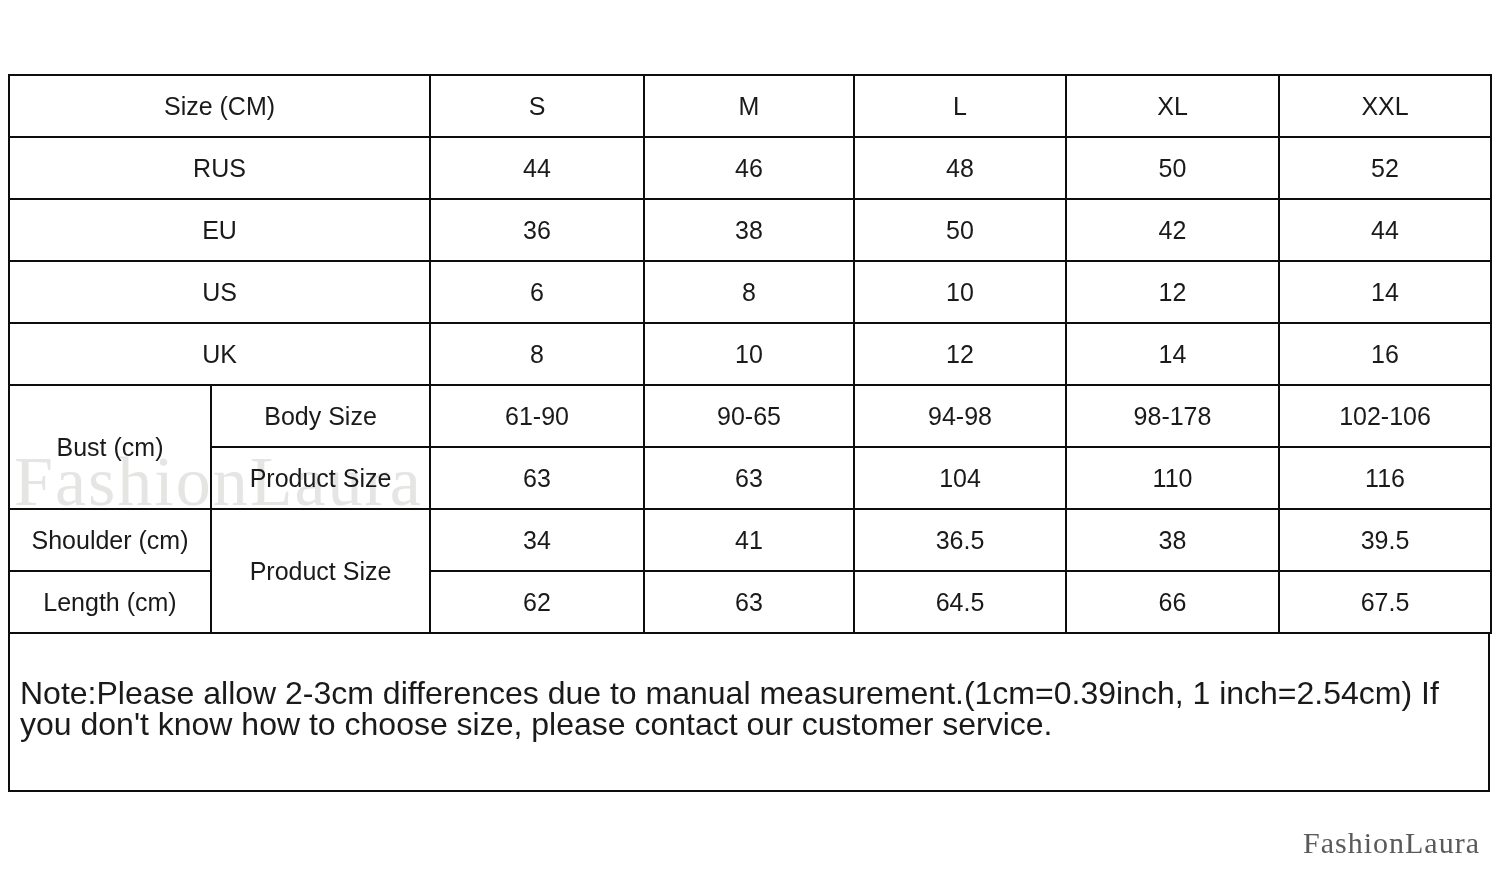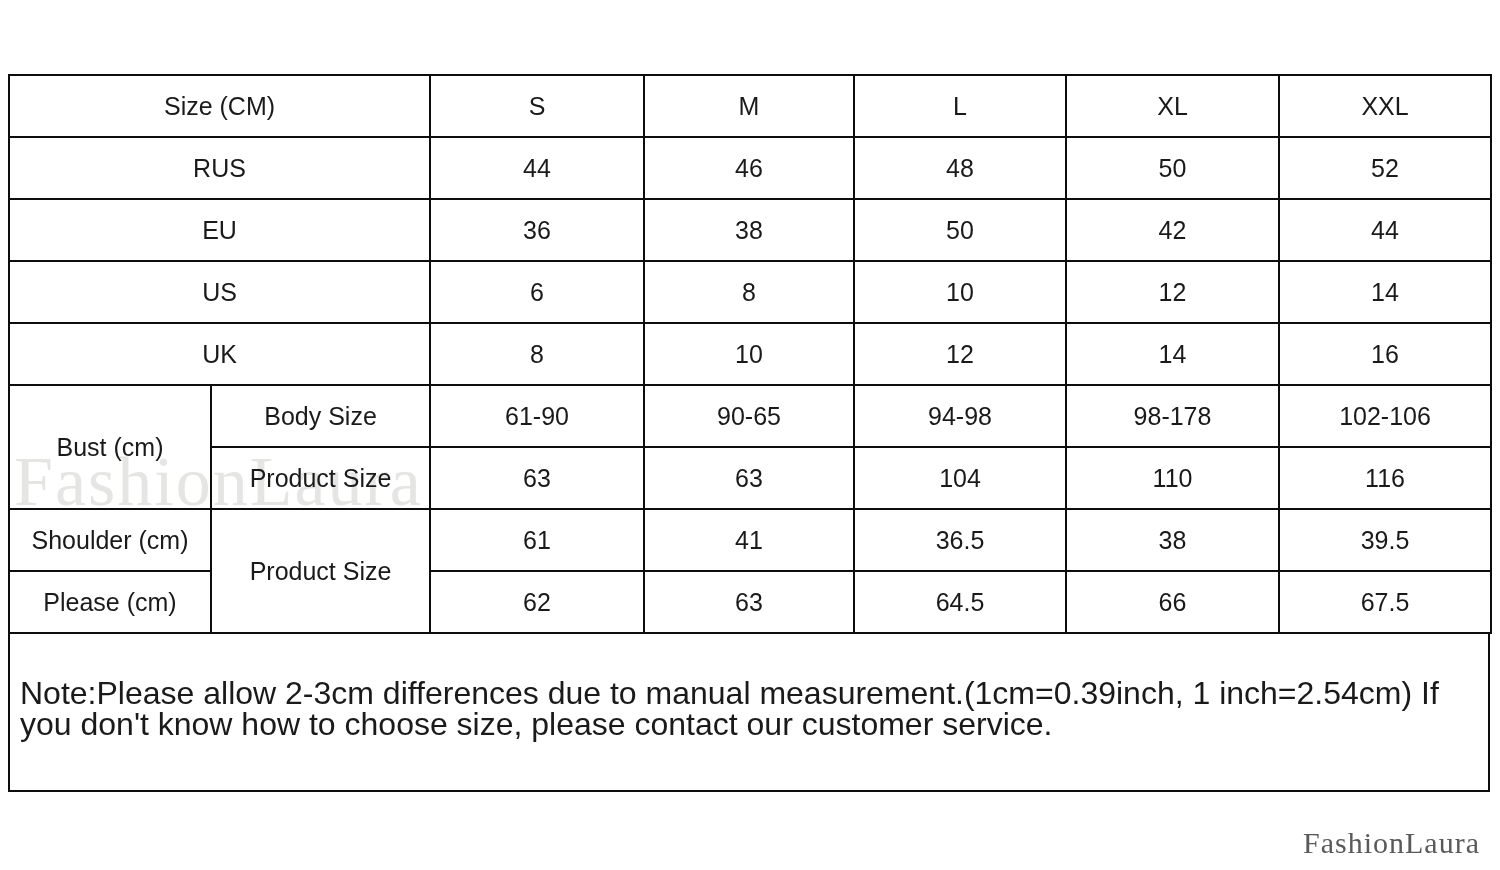--- a/index.html
+++ b/index.html
@@ -158,29 +158,29 @@
         <td>63</td>
         <td>63</td>
         <td>104</td>
         <td>110</td>
         <td>116</td>
       </tr>
 
       <tr>
         <td>Shoulder (cm)</td>
         <td rowspan="2">Product Size</td>
-        <td>61</td>
+        <td>34</td>
         <td>41</td>
         <td>36.5</td>
         <td>38</td>
         <td>39.5</td>
       </tr>
 
       <tr>
-        <td>Please (cm)</td>
+        <td>Length (cm)</td>
         <td>62</td>
         <td>63</td>
         <td>64.5</td>
         <td>66</td>
         <td>67.5</td>
       </tr>
     </tbody>
   </table>
 
   <div class="note-box">

